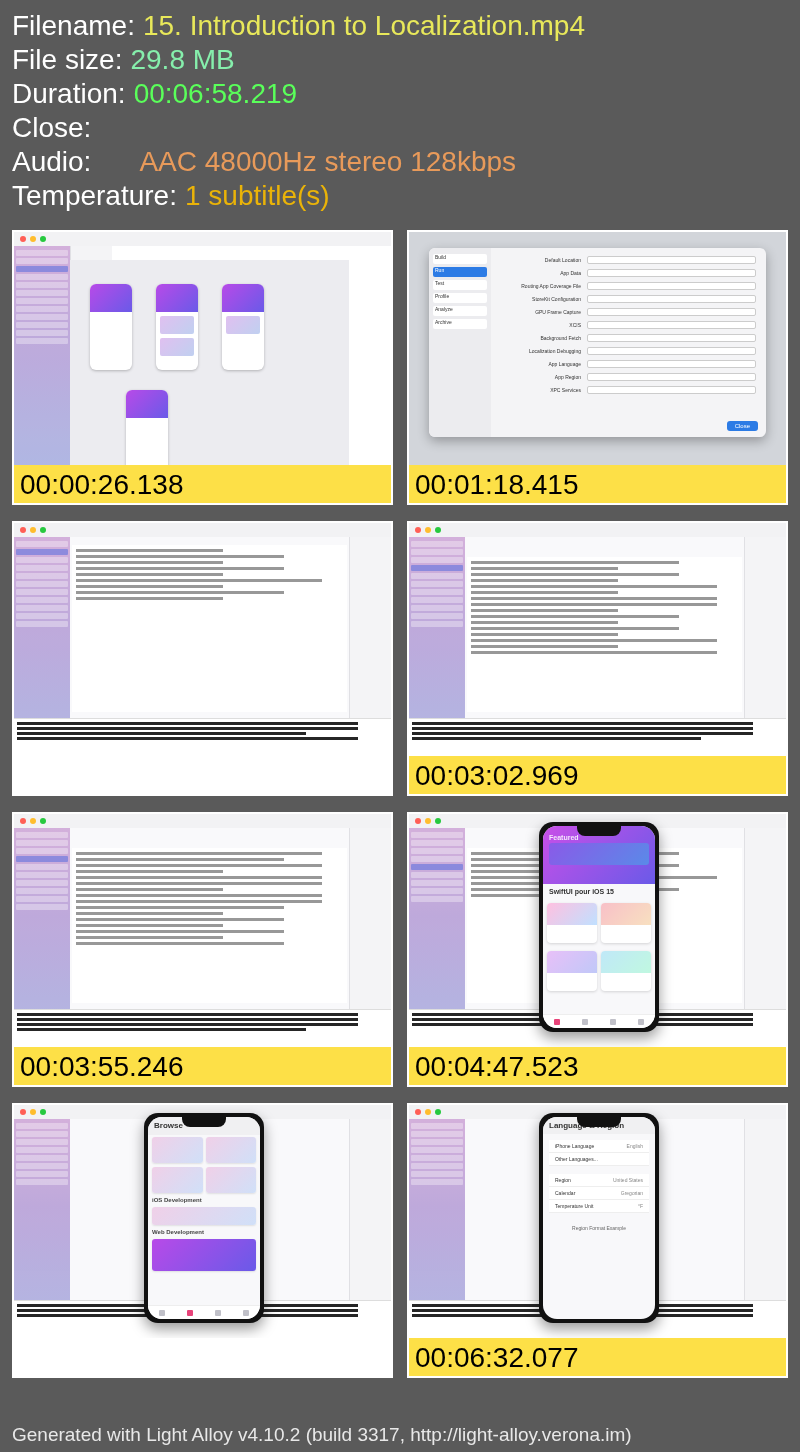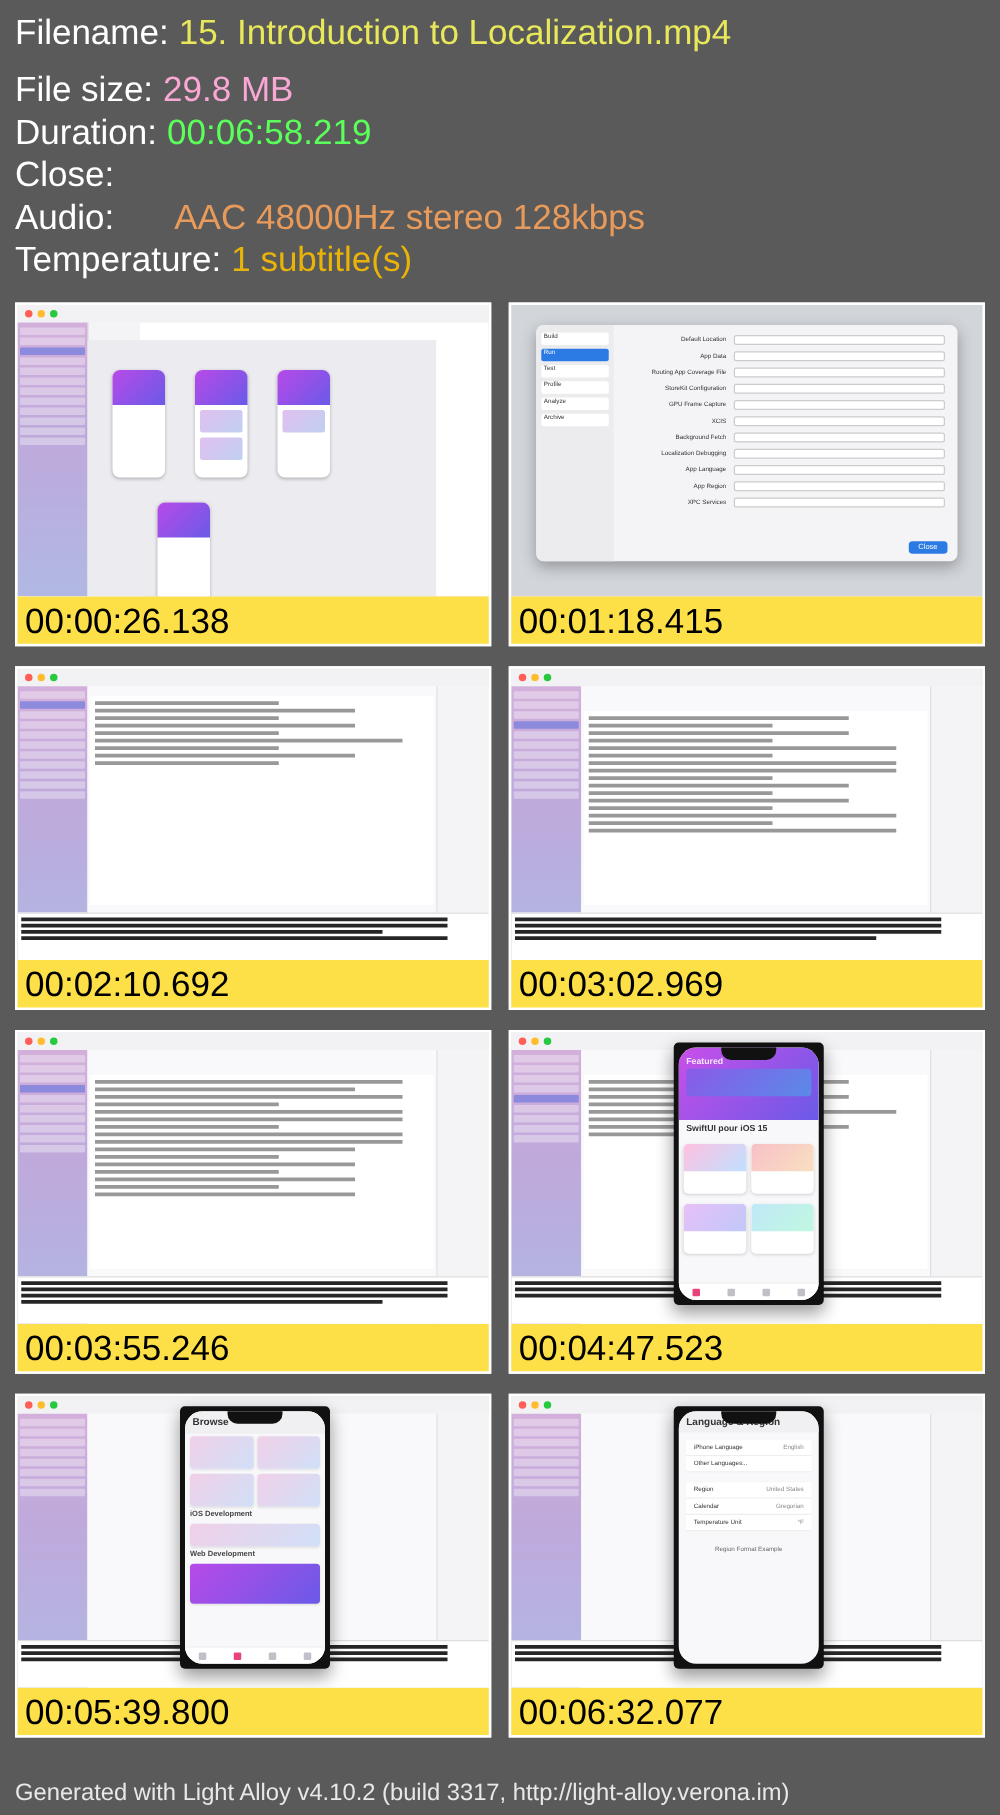--- a/index.html
+++ b/index.html
@@ -8,36 +8,36 @@
     height: 1452px;
     background: #5a5a5a;
     font-family: Arial, sans-serif;
     overflow: hidden;
   }
   .header {
     padding: 10px 12px 8px 12px;
   }
   .info-row {
     display: flex;
-    align-items: flex-end;
+    align-items: center;
     margin-bottom: 2px;
     white-space: nowrap;
   }
   .info-label {
     color: #ffffff;
     font-size: 28px;
     font-weight: normal;
   }
   .info-value {
     font-size: 28px;
     font-weight: normal;
     margin-left: 8px;
   }
   .v-filename { color: #e8e85a; }
-  .v-filesize { color: #f9a8d4; margin-top: 12px; }
+  .v-filesize { color: #86efac; }
   .v-duration { color: #5aff5a; }
   .v-video { color: #4db8b8; }
   .v-audio { color: #e89a5a; margin-left: 48px; }
   .v-additional { color: #eab308; }
 
   .grid {
     display: grid;
     grid-template-columns: 1fr 1fr;
     gap: 16px 14px;
     padding: 8px 12px 0 12px;
@@ -198,21 +198,21 @@
     background: #cfd3d8;
     opacity: 0.9;
   }
 
   
   .iphone {
     position: absolute;
     width: 120px;
     height: 210px;
     background: #111;
-    border-radius: 4px;
+    border-radius: 14px;
     padding: 4px;
     box-shadow: 0 6px 14px rgba(0,0,0,0.4);
   }
   .iphone .notch {
     position: absolute; top: 4px; left: 50%; transform: translateX(-50%);
     width: 44px; height: 10px; background: #111; border-radius: 0 0 8px 8px;
     z-index: 2;
   }
   .iphone .screen {
     width: 100%; height: 100%;
@@ -466,21 +466,20 @@
           <div class="codeline short"></div>
         </div>
         <div class="console">
           <div class="codeline bold long"></div>
           <div class="codeline bold long"></div>
           <div class="codeline bold med"></div>
           <div class="codeline bold long"></div>
         </div>
       </div>
     </div>
-    <div class="timestamp">00:02:10.692</div>
   </div>
 
   <div class="cell">
     <div class="thumb">
       <div class="mac-chrome">
           <div class="mac-dot md-r"></div>
           <div class="mac-dot md-y"></div>
           <div class="mac-dot md-g"></div>
         </div>
       <div class="xcode">
@@ -700,21 +699,20 @@
             </div>
           <div class="tabbar">
               <div class="tabdot"></div>
               <div class="tabdot sel"></div>
               <div class="tabdot"></div>
               <div class="tabdot"></div>
             </div>
         </div>
       </div>
     </div>
-    <div class="timestamp">00:05:39.800</div>
   </div>
 
   <div class="cell">
     <div class="thumb">
       <div class="mac-chrome">
           <div class="mac-dot md-r"></div>
           <div class="mac-dot md-y"></div>
           <div class="mac-dot md-g"></div>
         </div>
       <div class="xcode">

